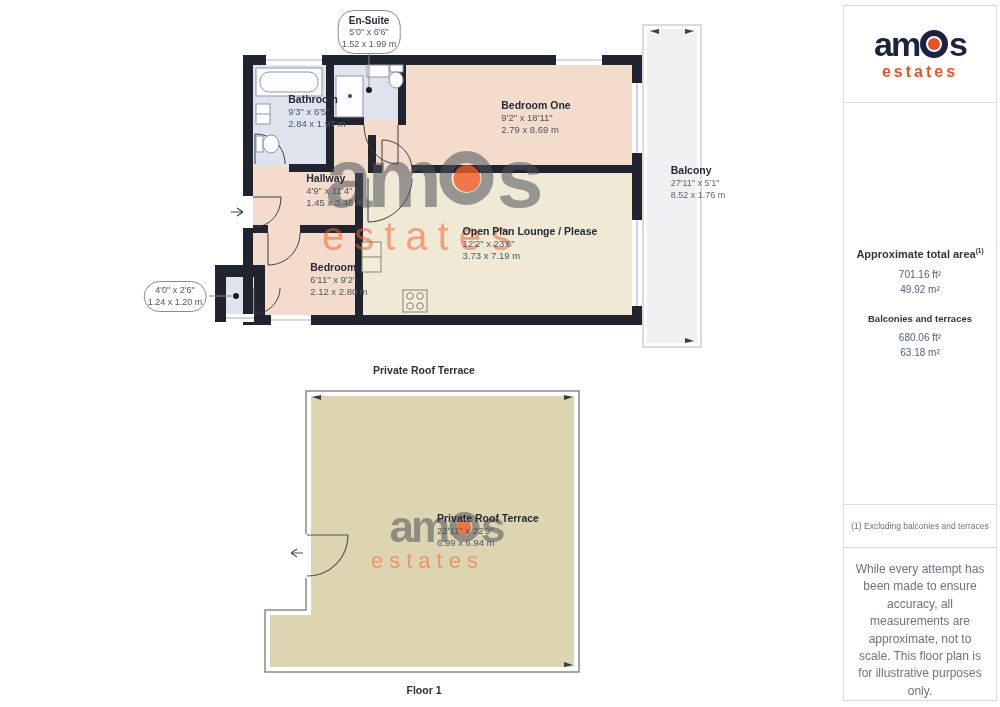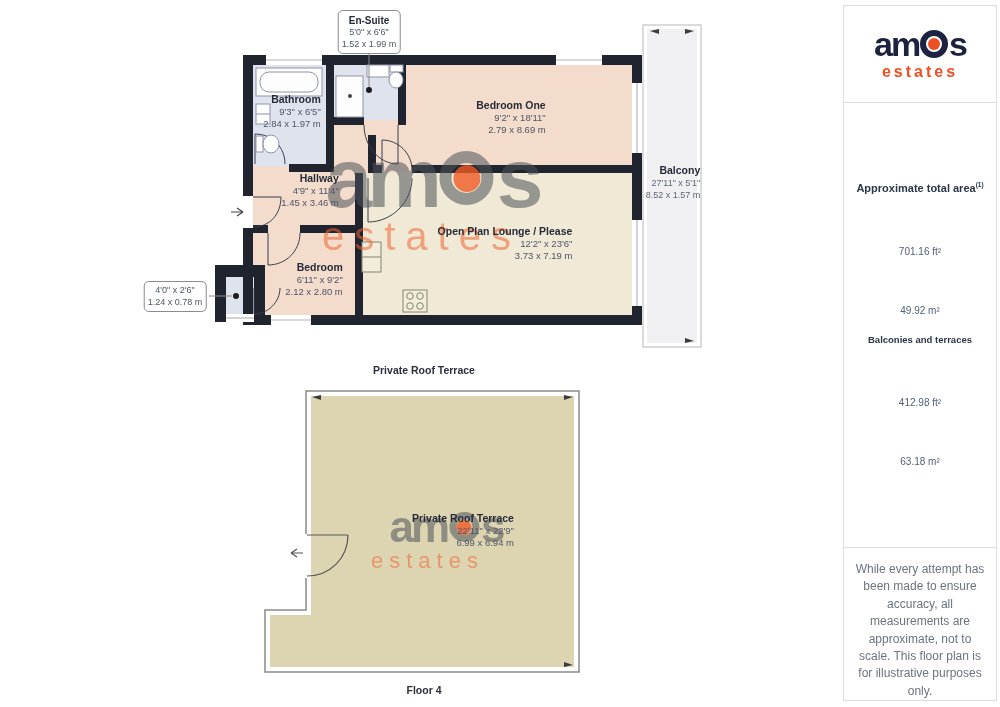--- a/index.html
+++ b/index.html
@@ -20,46 +20,46 @@
   .wm-main .wm-core { width:27px; height:27px; }
   .wm-estates { position:absolute; z-index:2; color:rgba(240,100,50,0.55); font-weight:500; pointer-events:none; }
   .wm-estates-main { left:322px; top:214px; font-size:40px; letter-spacing:10px; }
   .wm-terrace { left:446px; top:527px; transform:translate(-50%,-50%); }
   .wm-terrace .wm-word { font-size:44px; letter-spacing:-3px; }
   .wm-terrace .wm-o { width:30px; height:30px; border:7px solid rgba(76,82,90,0.55); margin:0 2px; }
   .wm-terrace .wm-core { width:15px; height:15px; }
   .wm-estates-terrace { left:371px; top:548px; font-size:22px; letter-spacing:6px; }
 
   
-  .room-label { position:absolute; z-index:3; transform:translateX(-50%); text-align:right; white-space:nowrap; pointer-events:none; }
+  .room-label { position:absolute; z-index:3; transform:translateX(-50%); text-align:left; white-space:nowrap; pointer-events:none;margin-left:25px; }
   .rl-name { font-size:10.5px; font-weight:700; color:#262b3a; line-height:13px; }
   .rl-dim  { font-size:9.5px; color:#4d5568; line-height:12px; }
   .room-label.small .rl-dim { font-size:9px; color:#5d6575; }
 
   
-  .callout { position:absolute; z-index:4; transform:translateX(-50%); background:#fff; border:1px solid #8b8b8b; border-radius:5px; padding:3px 3px; text-align:center; white-space:nowrap; }
+  .callout { position:absolute; z-index:4; transform:translateX(-50%); background:#fff; border:1px solid #8b8b8b; border-radius:16px; padding:3px 3px; text-align:center; white-space:nowrap; }
   .co-title { font-size:10px; font-weight:700; color:#262b3a; line-height:13px; }
   .co-dim { font-size:9px; color:#4d5568; line-height:11.5px; }
 
   
   .caption { position:absolute; z-index:3; transform:translateX(-50%); font-size:10.5px; font-weight:700; color:#2a2e3d; white-space:nowrap; }
 
   
   .sidebar { position:absolute; z-index:5; left:843px; top:5px; width:154px; height:696px; border:1px solid #dcdcdc; background:#fff; display:flex; flex-direction:column; }
   .sb-box { border-bottom:1px solid #dcdcdc; }
   .sb-box:last-child { border-bottom:none; }
   .sb-logo { height:97px; display:flex; flex-direction:column; align-items:center; justify-content:center; }
   .logo-word { display:flex; align-items:center; font-size:34px; font-weight:800; letter-spacing:-2px; color:#1c2240; line-height:1; }
   .logo-o { width:28px; height:28px; border-radius:50%; border:6px solid #1c2240; background:#fff; display:inline-flex; align-items:center; justify-content:center; margin:0 1px; }
   .logo-core { width:12px; height:12px; border-radius:50%; background:#f04e23; display:block; }
   .logo-sub { font-size:16px; font-weight:600; color:#f04e23; letter-spacing:3px; margin-top:2px; }
   .sb-areas { flex:1; display:flex; flex-direction:column; align-items:center; justify-content:center; text-align:center; }
   .areas-title { font-size:11px; font-weight:700; color:#2a3647; margin-bottom:7px; }
   .areas-title sup { font-size:6.5px; }
-  .areas-val { font-size:10px; color:#52607a; line-height:15px;margin-top:44px; }
+  .areas-val { font-size:10px; color:#52607a; line-height:15px; }
   .areas-sub { font-size:9.5px; font-weight:700; color:#2a3647; margin:16px 0 6px; }
   .sb-footnote { height:43px; display:flex; align-items:center; justify-content:center; font-size:8.5px; color:#6b7280; text-align:center; padding:0 6px; }
   .sb-disclaimer { height:152px; padding:13px 10px 8px; text-align:center; }
   .sb-disclaimer p { font-size:12px; color:#6b7280; line-height:1.45; margin-bottom:9px; }
   .credit { font-size:10.5px; color:#3a4353; letter-spacing:1.5px; margin-top:10px; }
   .credit b { font-weight:700; }
 </style>
 </head>
 <body>
 
@@ -216,62 +216,63 @@
     <div class="rl-dim">2.12 x 2.80 m</div>
   </div>
   <div class="room-label" style="left:505px;top:225px">
     <div class="rl-name">Open Plan Lounge / Please</div>
     <div class="rl-dim">12'2" x 23'6"</div>
     <div class="rl-dim">3.73 x 7.19 m</div>
   </div>
   <div class="room-label small" style="left:673px;top:164px">
     <div class="rl-name">Balcony</div>
     <div class="rl-dim">27'11" x 5'1"</div>
-    <div class="rl-dim">8.52 x 1.57 m</div>
+    <div class="rl-dim">8.52 x 1.76 m</div>
   </div>
   <div class="room-label" style="left:463px;top:512px">
     <div class="rl-name">Private Roof Terrace</div>
     <div class="rl-dim">22'11" x 22'9"</div>
     <div class="rl-dim">6.99 x 6.94 m</div>
   </div>
 
   <div class="callout" style="left:369px;top:10px">
     <div class="co-title">En-Suite</div>
     <div class="co-dim">5'0" x 6'6"</div>
     <div class="co-dim">1.52 x 1.99 m</div>
   </div>
   <div class="callout" style="left:175px;top:281px">
     <div class="co-dim">4'0" x 2'6"</div>
-    <div class="co-dim">1.24 x 0.78 m</div>
+    <div class="co-dim">1.24 x 1.20 m</div>
   </div>
 
   <div class="caption" style="left:424px;top:364px">Private Roof Terrace</div>
-  <div class="caption" style="left:424px;top:684px">Floor 4</div>
+  <div class="caption" style="left:424px;top:684px">Floor 1</div>
 
   <aside class="sidebar">
     <div class="sb-box sb-logo">
       <div class="logo-word">
         <span>am</span>
         <span class="logo-o">
             <span class="logo-core"></span>
           </span>
         <span>s</span>
       </div>
       <div class="logo-sub">estates</div>
     </div>
     <div class="sb-box sb-areas">
       <div class="areas-title">
         <span>Approximate total area</span><sup>(1)</sup>
       </div>
       <div class="areas-val">701.16 ft²</div>
       <div class="areas-val">49.92 m²</div>
       <div class="areas-sub">Balconies and terraces</div>
-      <div class="areas-val">412.98 ft²</div>
+      <div class="areas-val">680.06 ft²</div>
       <div class="areas-val">63.18 m²</div>
     </div>
+    <div class="sb-box sb-footnote">(1) Excluding balconies and terraces</div>
     <div class="sb-box sb-disclaimer">
       <p>While every attempt has been made to ensure accuracy, all measurements are approximate, not to scale. This floor plan is for illustrative purposes only.</p>
       <div class="credit">
         <span>GIRAFFE</span><b>360</b>
       </div>
     </div>
   </aside>
 
 </div>
 

